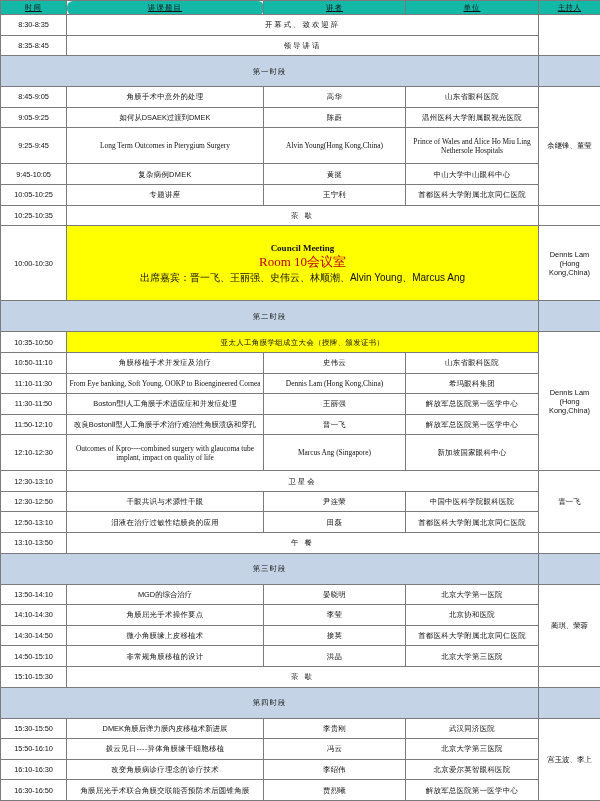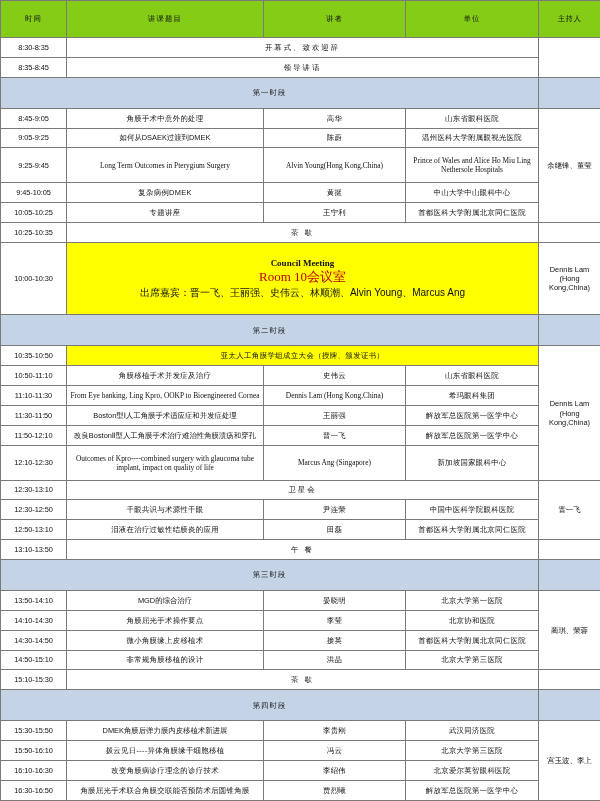--- a/index.html
+++ b/index.html
@@ -23,31 +23,32 @@
     vertical-align:middle;
     font-size:7.4px;
     line-height:1.22;
     color:#111;
     font-weight:normal;
     overflow:hidden;
     word-break:break-word;
   }
   
   .c-time  { width:66px; }
-  .c-title { width:197px; }
+  .c-title { width:197px;border-radius:6px; }
   .c-spk   { width:142px; }
   .c-org   { width:133px; }
   .c-mod   { width:62px; }
 
   thead th {
-    background:#84cc16;
+    background:#14b8a6;
     font-weight:bold;
     font-size:9.5px;
     letter-spacing:1.2px;
-    height:37px;
+    height:14px;
+    text-decoration:underline;
   }
   thead th.c-mod { letter-spacing:0.4px; font-size:8.4px; }
 
   td.time {
     font-size:7px;
     letter-spacing:-0.1px;
   }
   td.full {
     font-size:8.4px;
     letter-spacing:2px;
@@ -187,21 +188,21 @@
       </td>
     </tr>
     <tr>
       <td class="time">10:50-11:10</td>
       <td class="cn">角膜移植手术并发症及治疗</td>
       <td class="cn">史伟云</td>
       <td class="cn">山东省眼科医院</td>
     </tr>
     <tr>
       <td class="time">11:10-11:30</td>
-      <td class="en">From Eye banking, Ling Kpro, OOKP to Bioengineered Cornea</td>
+      <td class="en">From Eye banking, Soft Young, OOKP to Bioengineered Cornea</td>
       <td class="en">Dennis Lam (Hong Kong,China)</td>
       <td class="cn">希玛眼科集团</td>
     </tr>
     <tr>
       <td class="time">11:30-11:50</td>
       <td class="mixed">Boston型Ⅰ人工角膜手术适应症和并发症处理</td>
       <td class="cn">王丽强</td>
       <td class="cn">解放军总医院第一医学中心</td>
     </tr>
     <tr>

